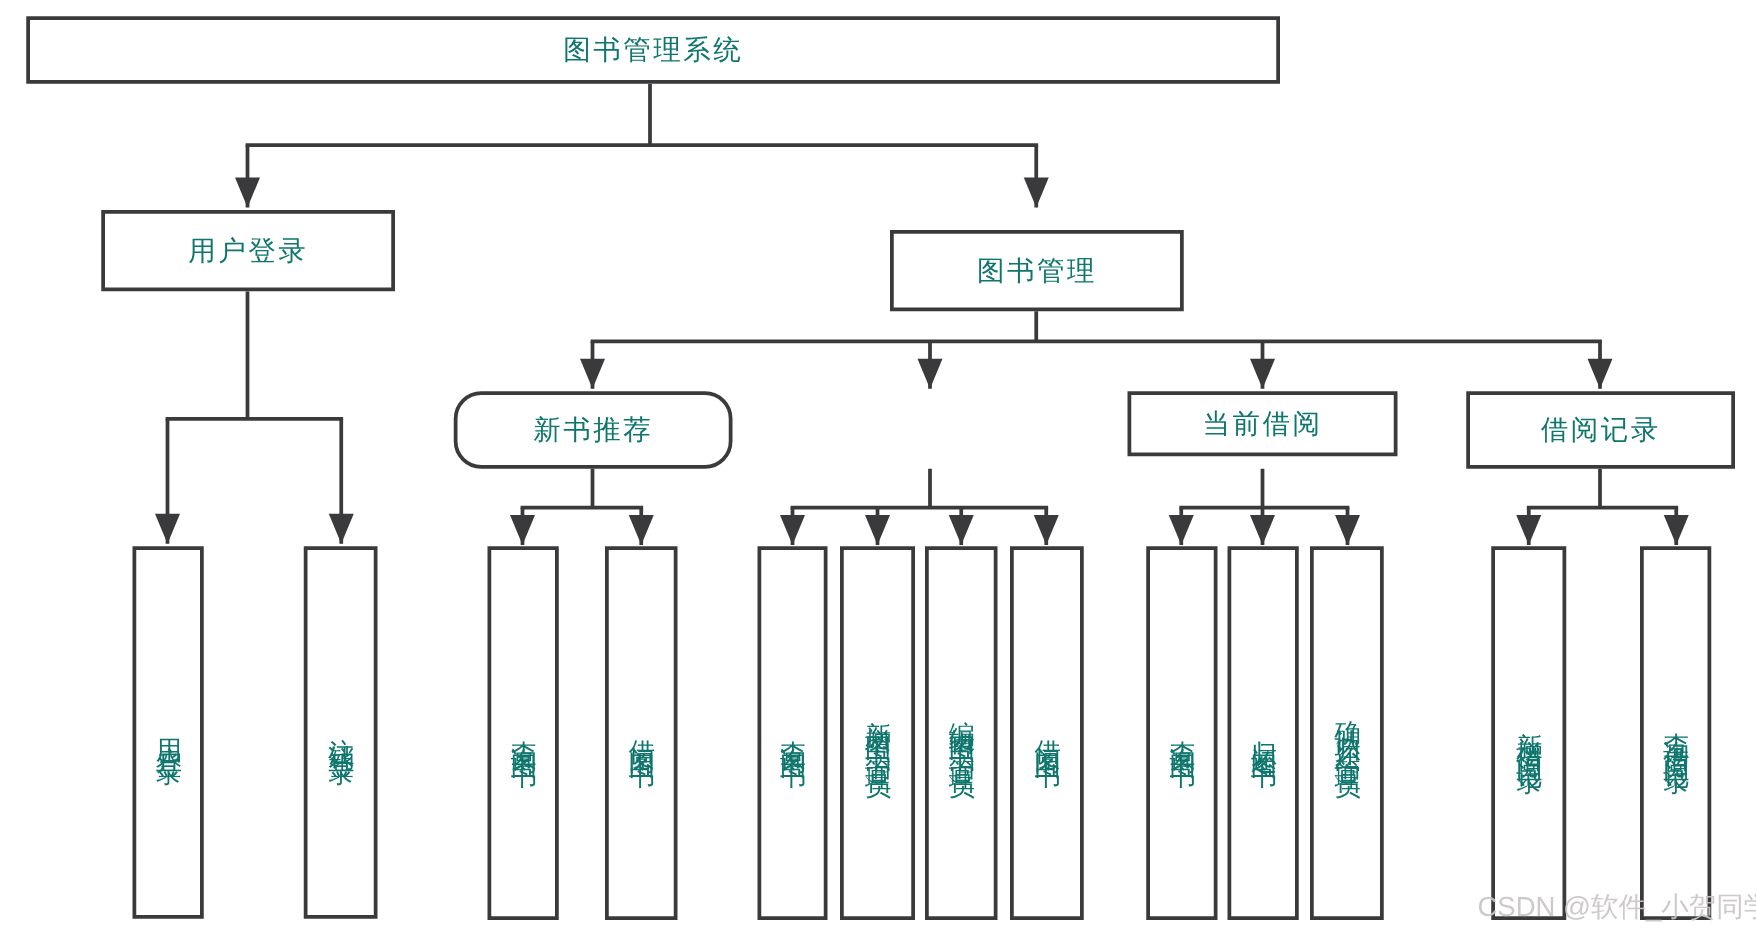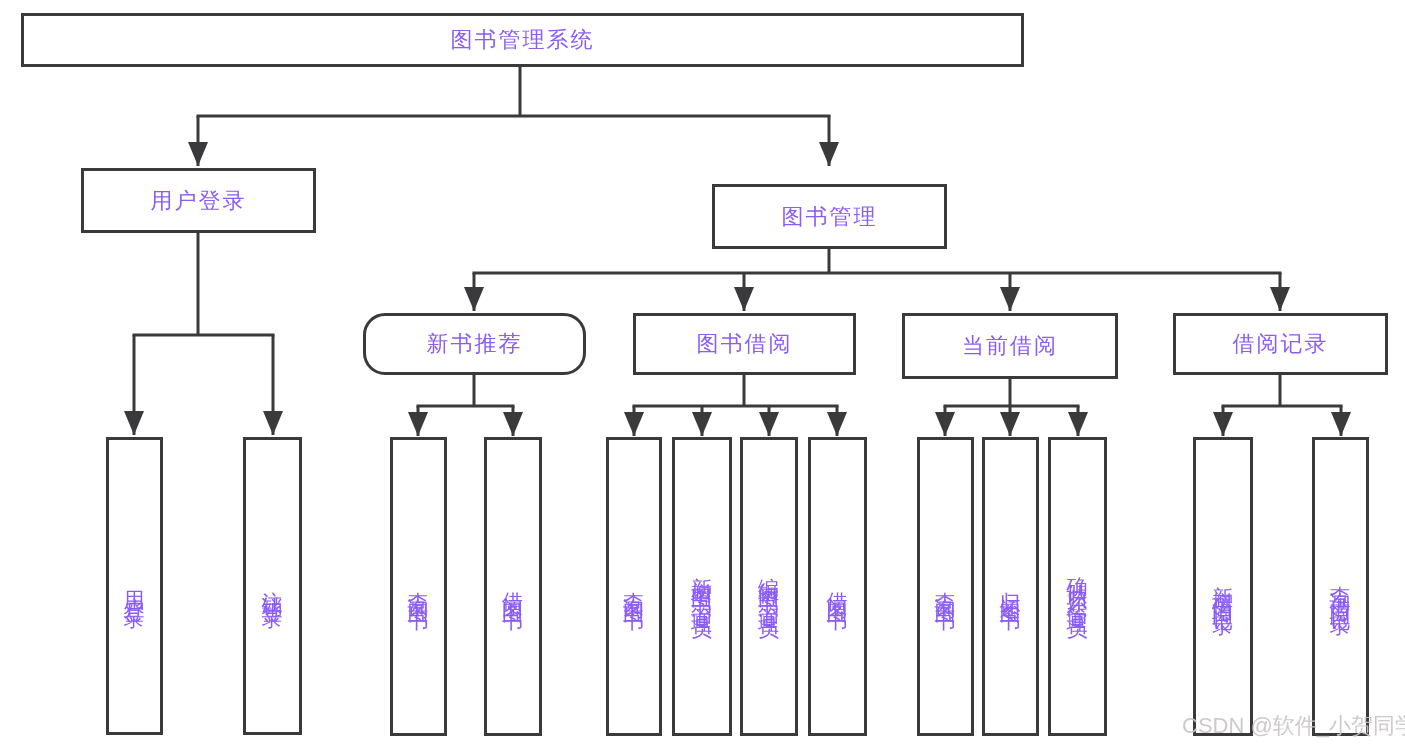--- a/index.html
+++ b/index.html
@@ -17,21 +17,21 @@
     pointer-events: none;
   }
   .node {
     position: absolute;
     box-sizing: border-box;
     border: 3px solid #3a3a3c;
     background: #ffffff;
     display: flex;
     align-items: center;
     justify-content: center;
-    color: #8b5cf6;
+    color: #0f766e;
   }
   .node .label {
     font-size: 22px;
     letter-spacing: 2px;
     white-space: nowrap;
   }
   .node.leaf .label {
     writing-mode: vertical-rl;
     text-orientation: mixed;
     font-size: 21px;
@@ -126,24 +126,21 @@
   <div class="node" style="left:81px; top:168px; width:235px; height:65px;">
     <span class="label">用户登录</span>
   </div>
   <div class="node" style="left:712px; top:168px; width:235px; height:65px;margin-top:16px;">
     <span class="label">图书管理</span>
   </div>
 
   <div class="node" style="left:363px; top:313px; width:223px; height:62px;border-radius:22px;">
     <span class="label">新书推荐</span>
   </div>
-  <div class="node" style="left:633px; top:313px; width:223px; height:62px;">
-    <span class="label">图书借阅</span>
-  </div>
-  <div class="node" style="left:902px; top:313px; width:216px; height:66px;">
+  <div class="node" style="left:902px; top:313px; width:216px; height:52px;">
     <span class="label">当前借阅</span>
   </div>
   <div class="node" style="left:1173px; top:313px; width:215px; height:62px;text-align:center;">
     <span class="label">借阅记录</span>
   </div>
 
   <div class="node leaf" style="left:106px; top:437px; width:57px; height:298px;">
     <span class="label">用户登录</span>
   </div>
   <div class="node leaf" style="left:243px; top:437px; width:59px; height:298px;">

